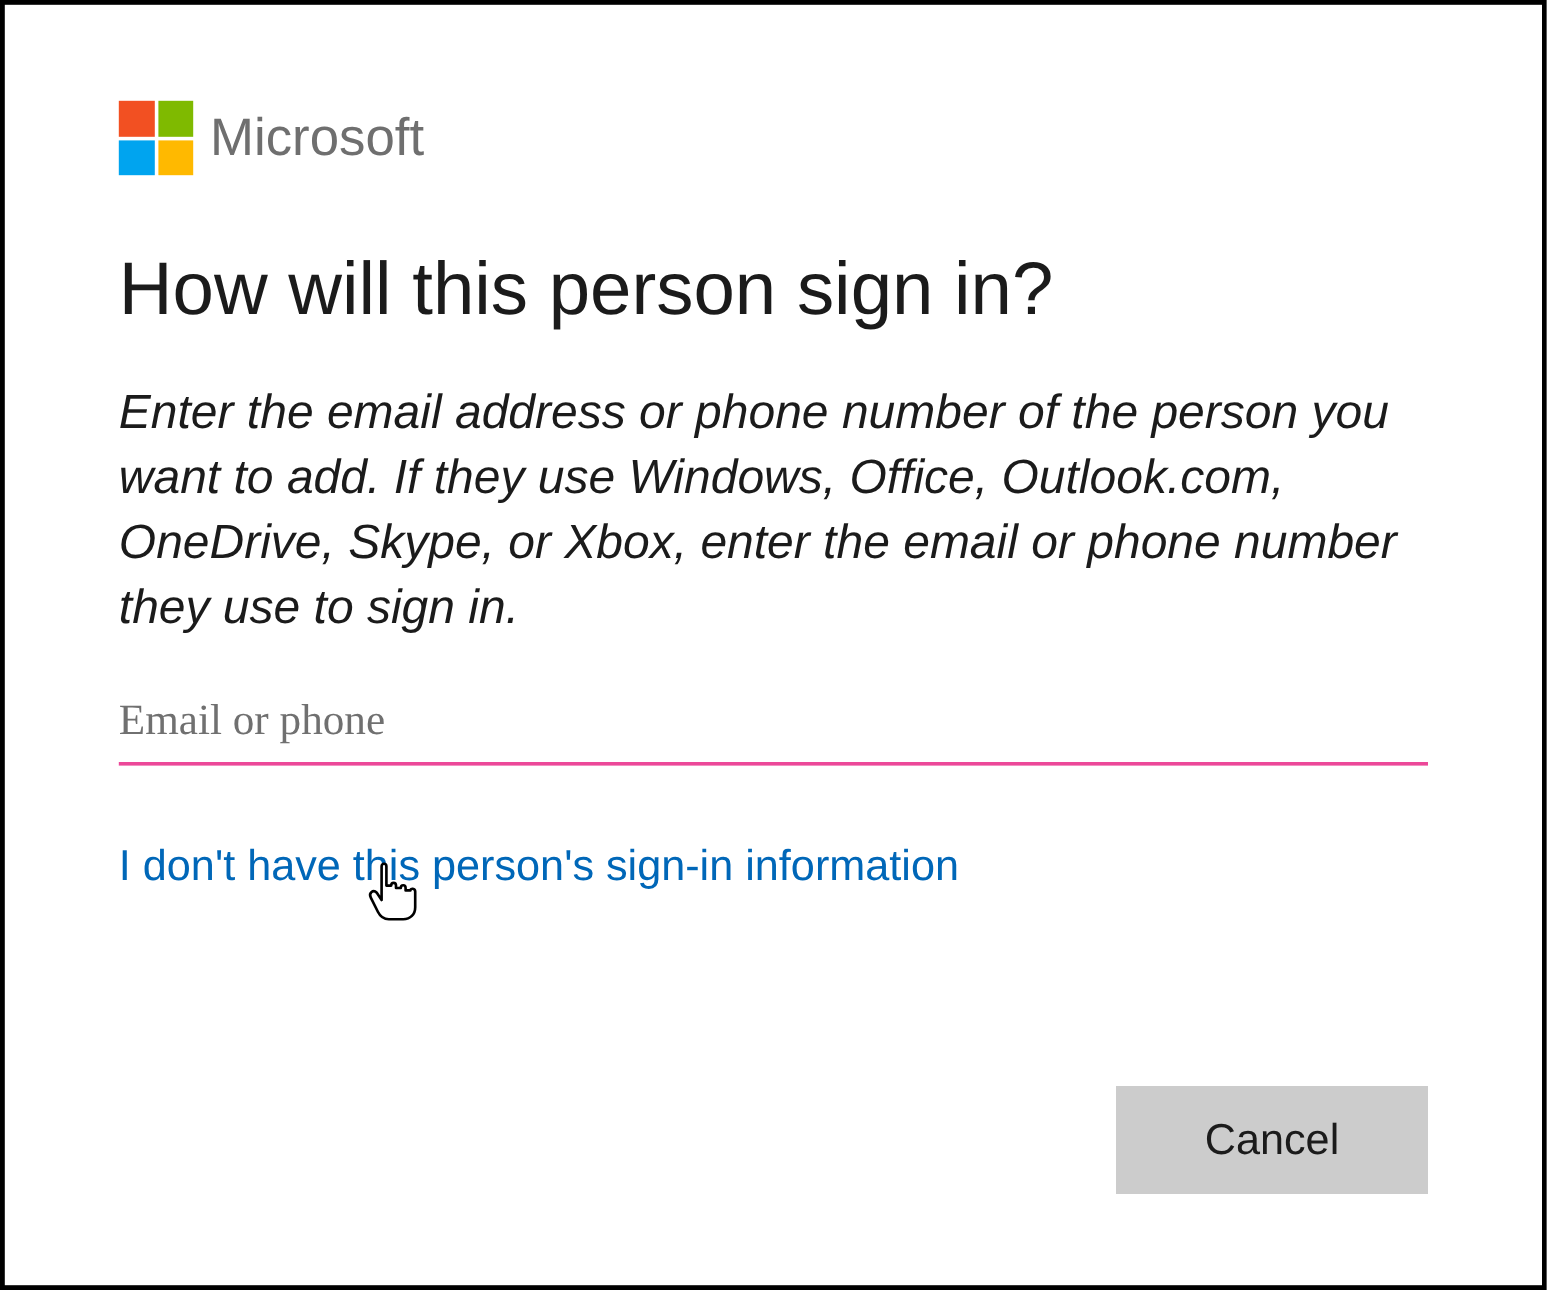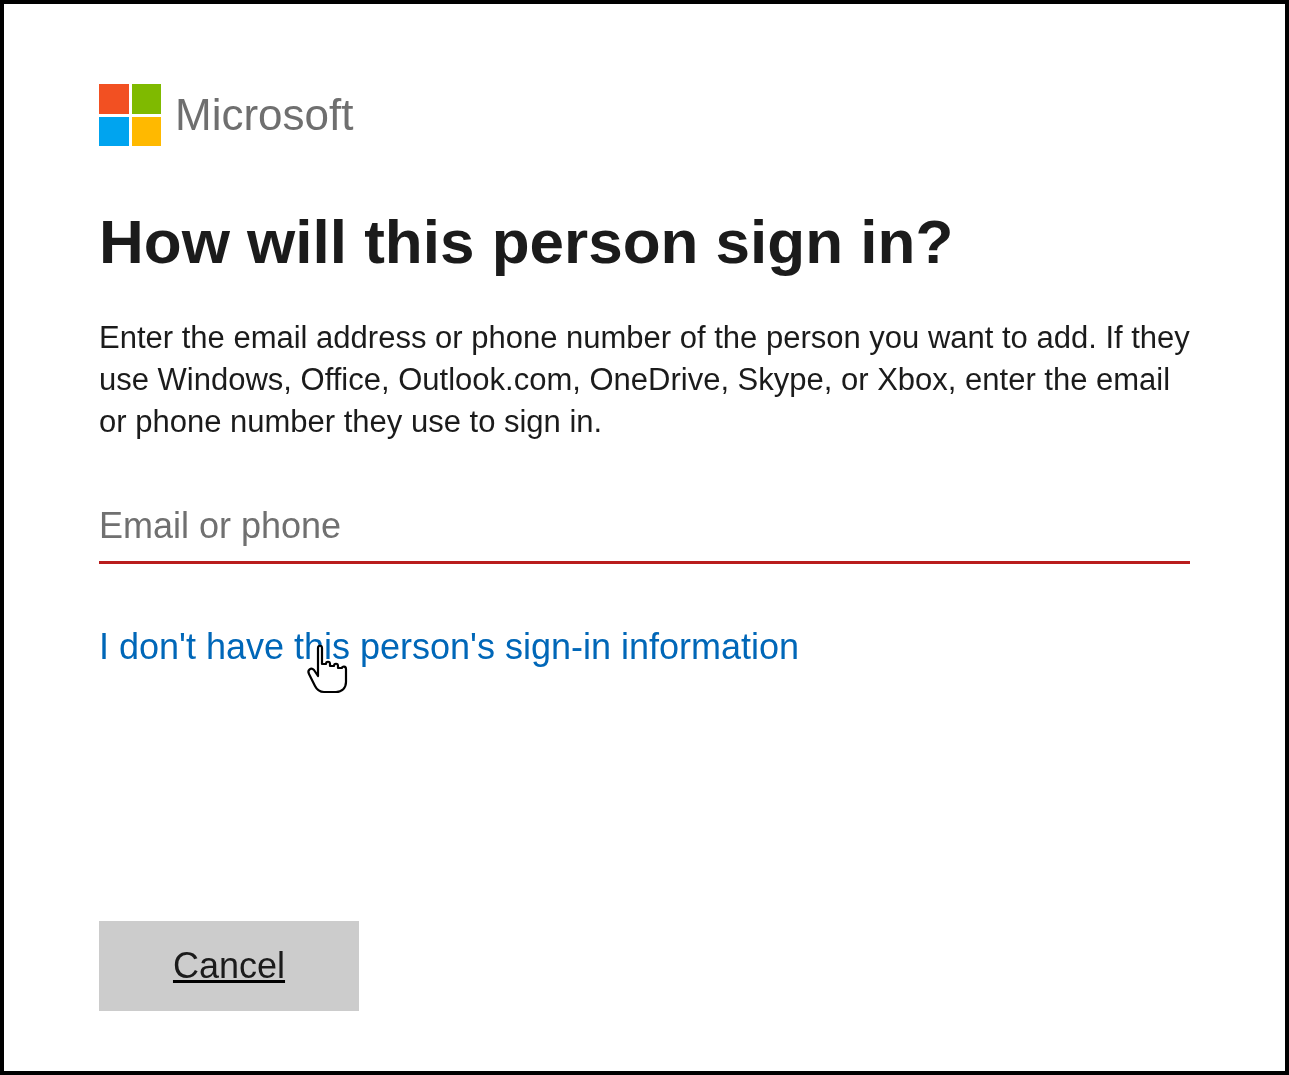--- a/index.html
+++ b/index.html
@@ -14,21 +14,21 @@
       width: 1289px;
       height: 1075px;
       position: relative;
     }
     
     .dialog-frame {
       width: 1289px;
       height: 1075px;
       border: 4px solid #000000;
       background: #ffffff;
-      padding: 80px 95px 60px 95px;
+      padding: 80px 95px 76px 95px;
       display: flex;
       flex-direction: column;
     }
     
     .brand-row {
       display: flex;
       align-items: center;
       gap: 14px;
       margin-bottom: 60px;
     }
@@ -48,40 +48,41 @@
     .ms-logo .sq4 { background: #FFB900; }
     
     .brand-text {
       font-size: 44px;
       font-weight: 400;
       color: #6f6f6f;
     }
     
     .heading {
       font-size: 62px;
-      font-weight: 700;
+      font-weight: 400;
       color: #1b1b1b;
       margin-bottom: 40px;
       line-height: 1.15;
     }
     
     .description {
-      font-size: 31px;
+      font-size: 40px;
       font-weight: 400;
       color: #1b1b1b;
       line-height: 1.35;
-      margin-bottom: 54px;
+      margin-bottom: 38px;
+      font-style: italic;
     }
     
     .input-field {
       width: 100%;
       border: none;
-      border-bottom: 3px solid #b91c1c;
+      border-bottom: 3px solid #ec4899;
       font-size: 36px;
-      font-family: Liberation Sans, sans-serif;
+      font-family: Liberation Serif, serif;
       padding: 8px 0 14px 0;
       outline: none;
       background: transparent;
       color: #000000;
       margin-bottom: 62px;
     }
     
     .input-field::placeholder {
       color: #707070;
     }
@@ -100,23 +101,23 @@
     
     .cursor-icon {
       position: absolute;
       left: 205px;
       top: 16px;
       pointer-events: none;
     }
     
     .button-row {
       display: flex;
+      justify-content: flex-end;
       gap: 18px;
       margin-top: auto;
-      text-decoration: underline;
     }
     
     .btn {
       min-width: 260px;
       height: 90px;
       border: none;
       font-size: 36px;
       font-family: inherit;
       cursor: pointer;
       display: flex;

